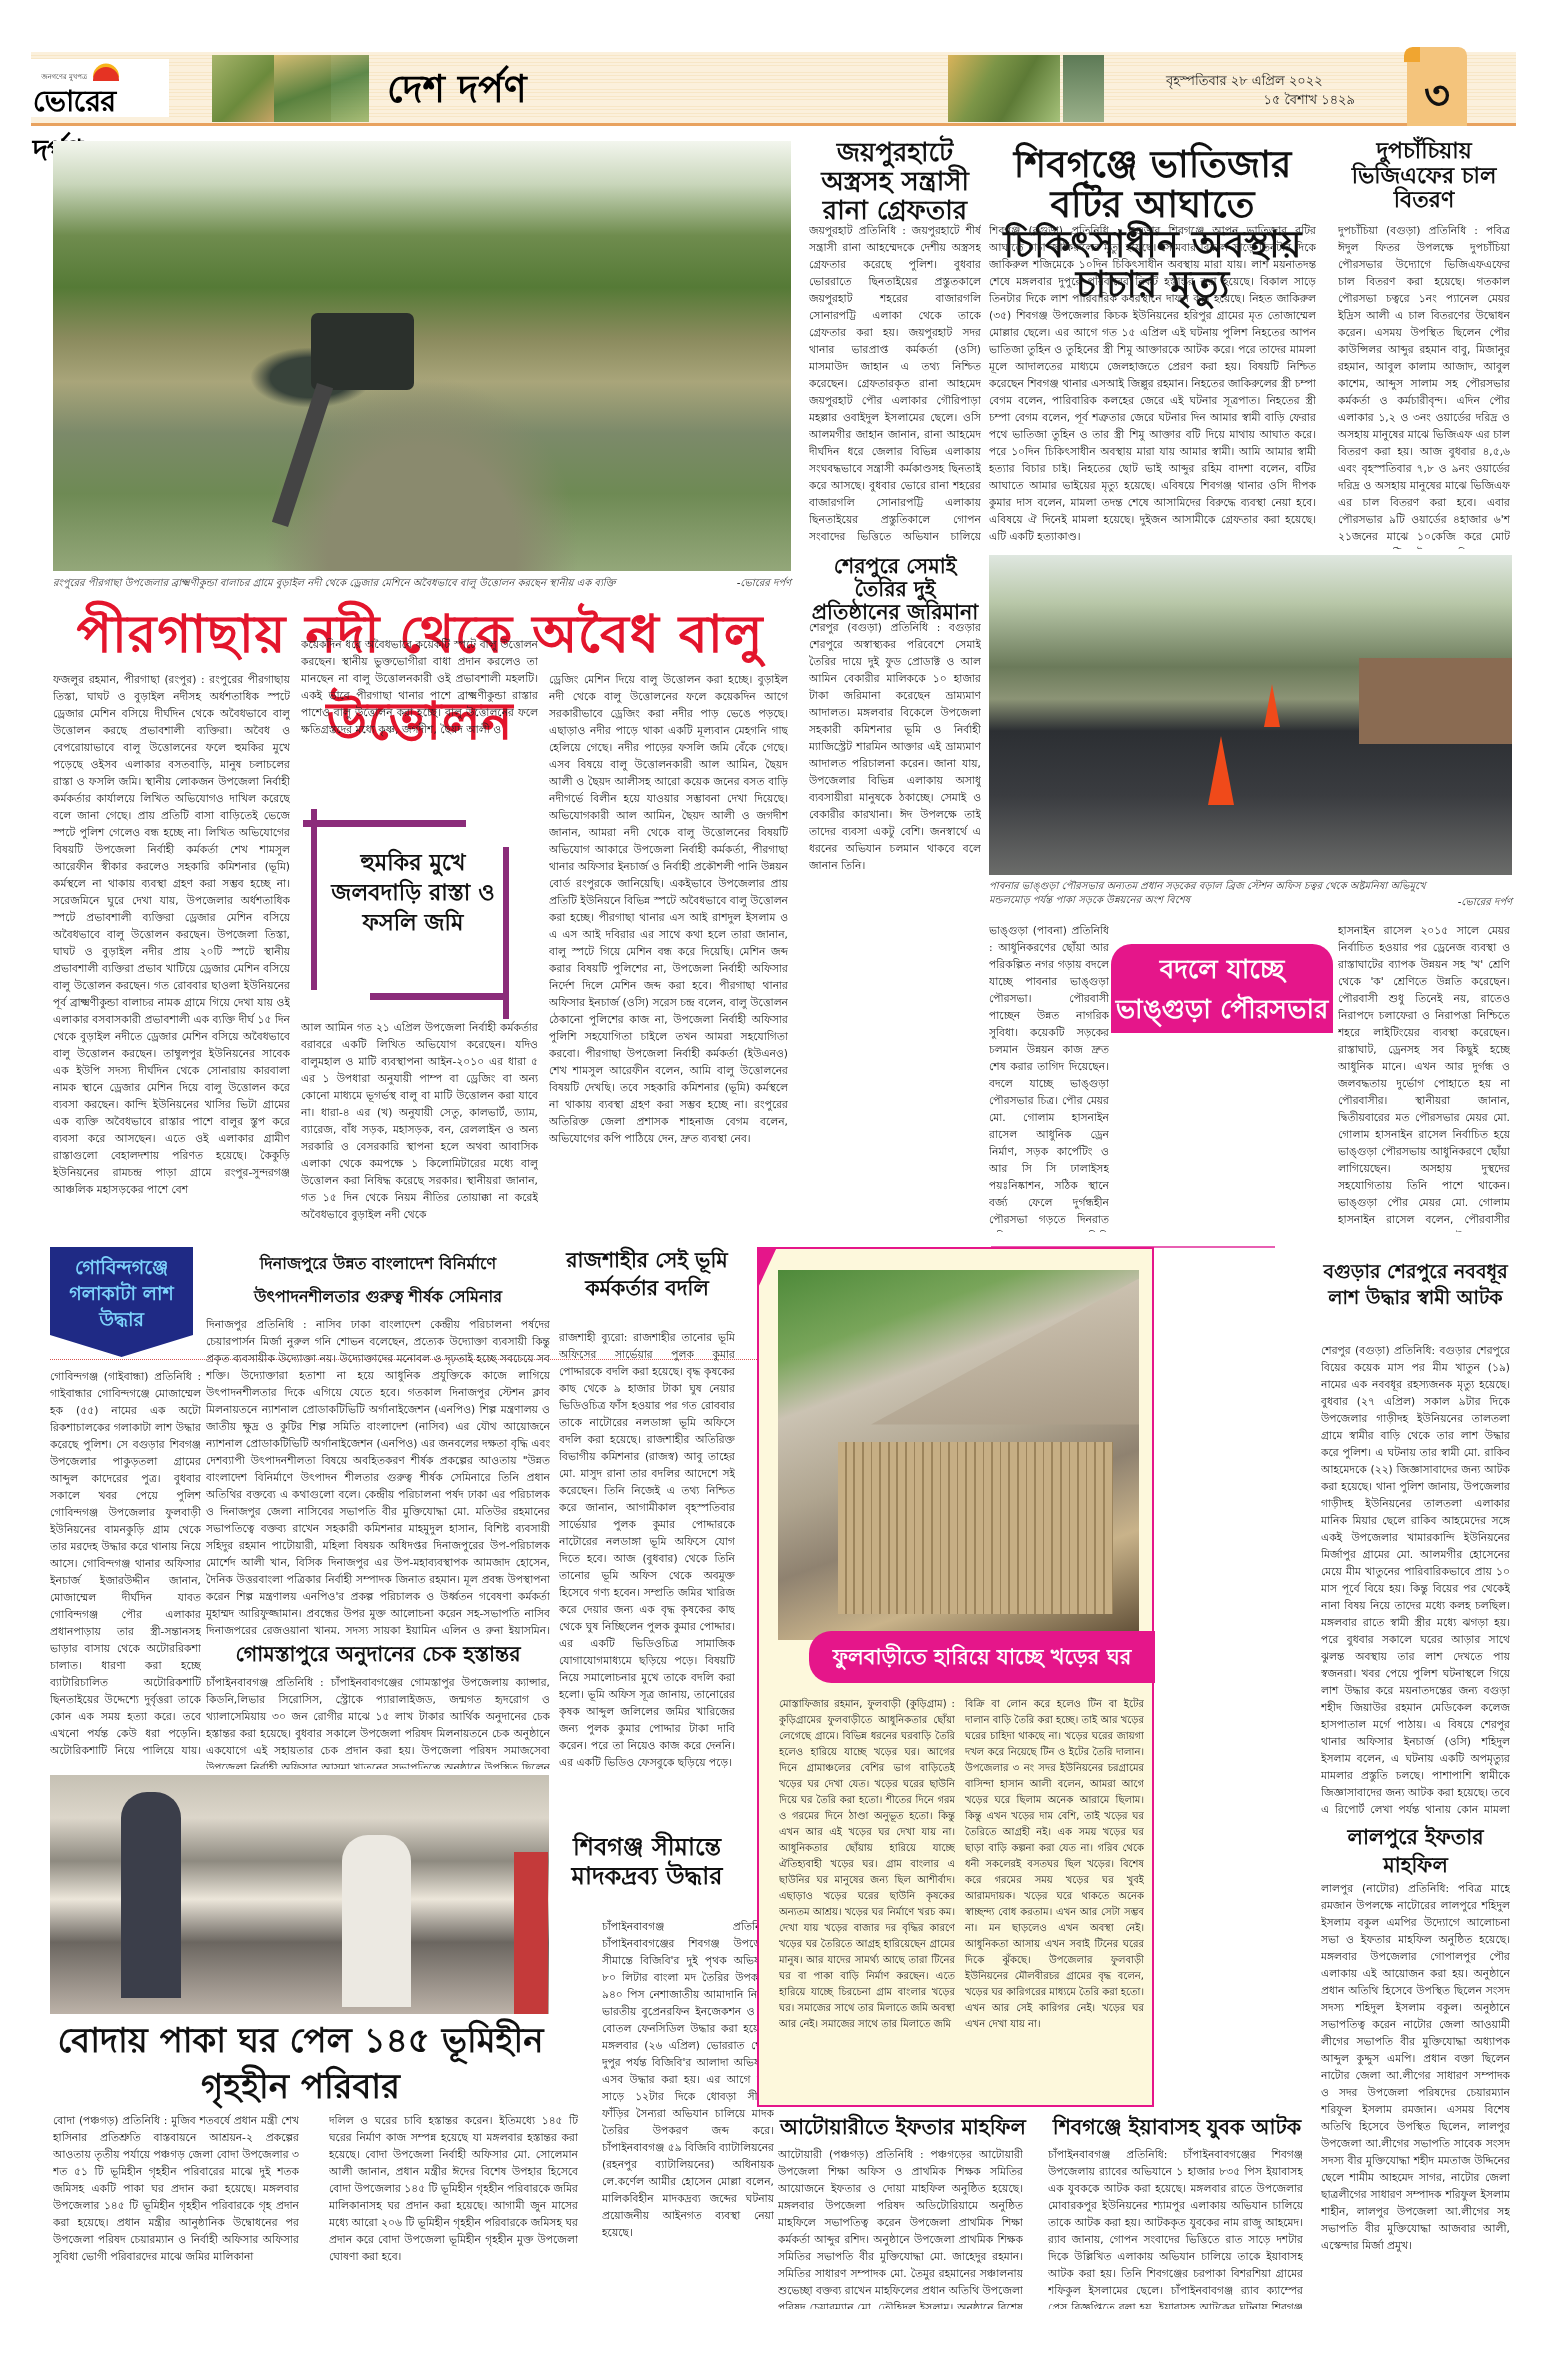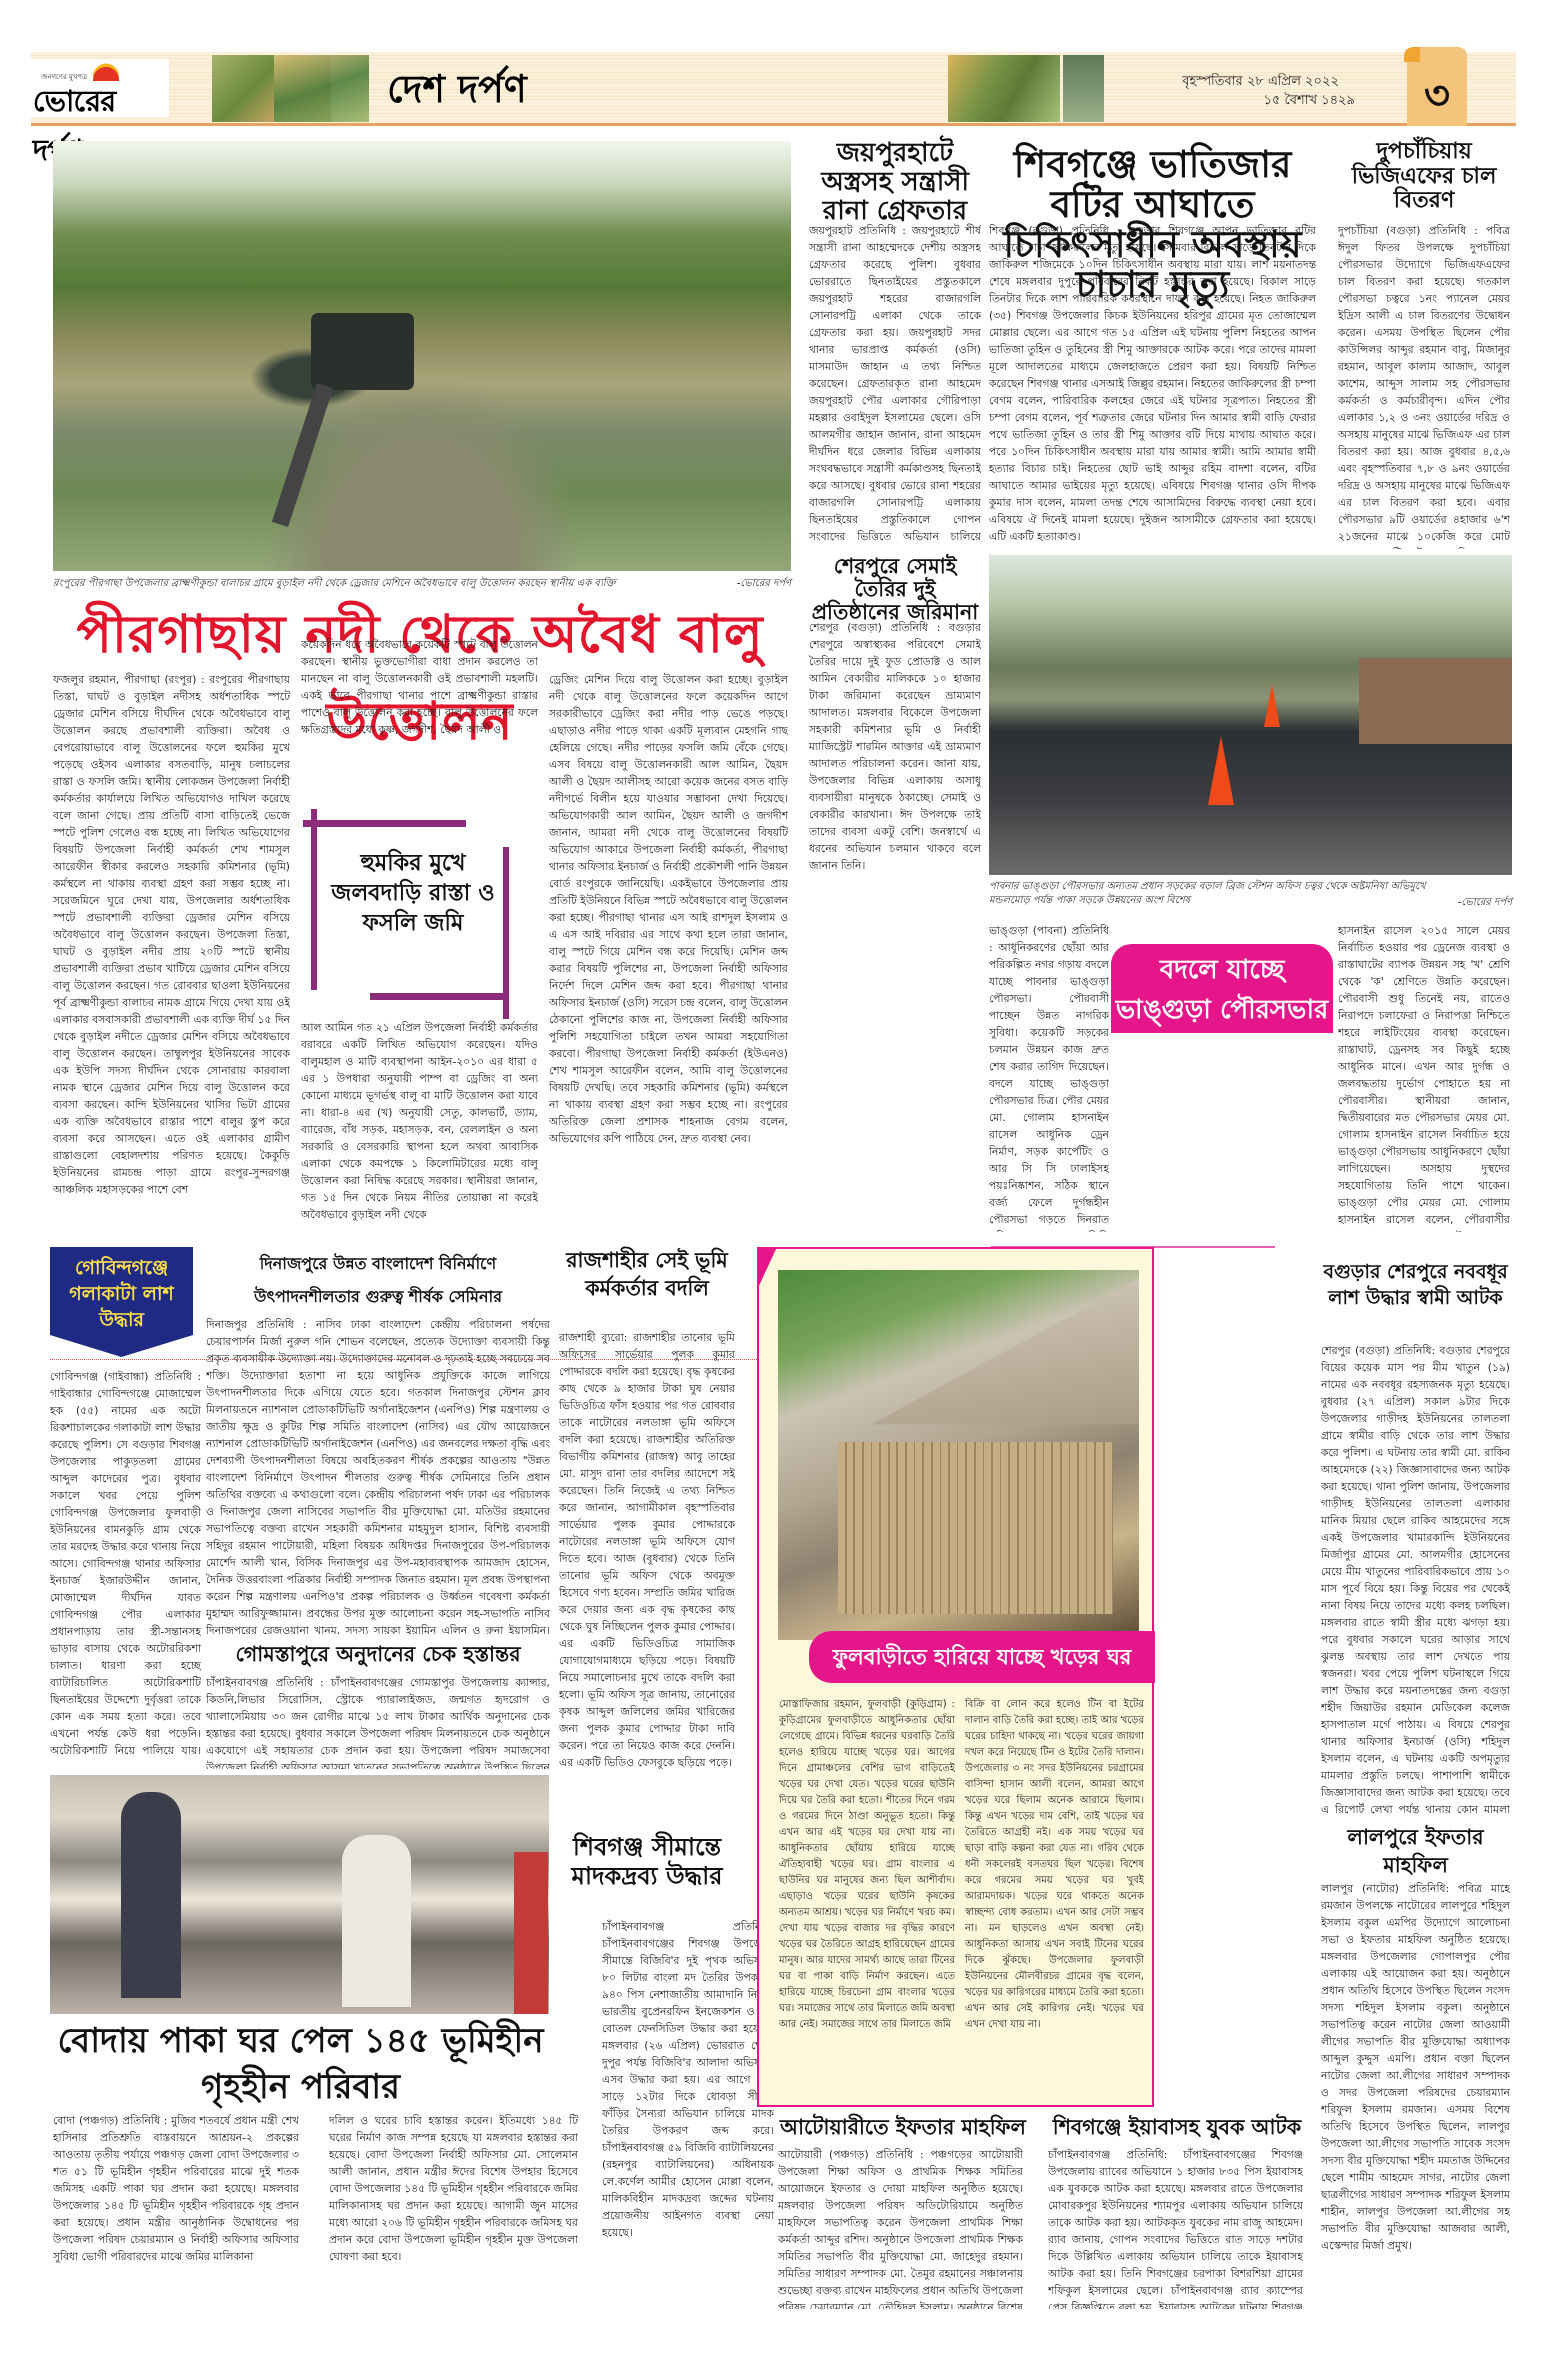--- a/index.html
+++ b/index.html
@@ -14,30 +14,30 @@
   .photo { overflow: hidden; }
 
   
   #masthead { left: 31px; top: 52px; width: 1485px; height: 74px; background: repeating-linear-gradient(0deg, #fbf0dc 0 2.6px, #f7e6c6 2.6px 3.4px); border-bottom: 3.4px solid #e8a25f; }
   #logo-box { left: 0; top: 6.9px; width: 138px; height: 58px; background: #fff; }
   #logo-tag { left: 10.3px; top: 12px; font-size: 6.9px; color: #333; }
   #logo-sun { left: 62px; top: 8.6px; width: 26px; height: 13.8px; border-radius: 26px 26px 0 0; background: #e53323; box-shadow: 0 -3.4px 0 #f7b51c; }
   #logo-text { left: 1.7px; top: 19px; font-family: "DejaVu Serif", serif; font-weight: bold; font-size: 29px; color: #000; letter-spacing: -0.9px; }
   .mast-img { top: 3.4px; height: 67px; }
   #section-title { left: 332px; top: 6.9px; font-family: "DejaVu Serif", serif; font-weight: bold; font-size: 38px; color: #000; text-align: center; }
-  #date-line1 { left: 1135px; top: 19px; font-size: 13px; color: #222; text-align: center; width: 189px; }
+  #date-line1 { left: 1135px; top: 19px; font-size: 13px; color: #222; text-align: left; width: 189px; }
   #date-line2 { left: 1135px; top: 38px; font-size: 13px; color: #222; text-align: right; width: 189px; }
   #page-tab { left: 1376px; top: -5.2px; width: 60px; height: 79px; background: #f4c47c; border-radius: 8.6px 8.6px 0 0; }
   #page-tab-fold { left: 1373px; top: -5.2px; width: 15.5px; height: 15.5px; background: #f0a530; border-radius: 8.6px 0 0 0; }
   #page-num { left: 1376px; top: 12px; width: 60px; text-align: center; font-size: 40px; font-weight: bold; color: #111; font-family: "DejaVu Serif", serif; }
 
   
   #lead-hl { left: 50px; top: 594px; width: 740px; font-family: "DejaVu Serif", serif; font-weight: bold; font-size: 52px; color: #e3152c; text-align: center; letter-spacing: 0.9px; }
   .pink-box { background: #e5168a; color: #fff; border-radius: 20.6px 20.6px 0 0; text-align: center; font-family: "DejaVu Serif", serif; font-weight: bold; }
-  .blue-pent { background: #1f2a85; color: #fde047; text-align: center; font-family: "DejaVu Serif", serif; font-weight: bold; clip-path: polygon(0 0,100% 0,100% 80%,50% 100%,0 80%); }
+  .blue-pent { background: #1f2a85; color: #7dd3fc; text-align: center; font-family: "DejaVu Serif", serif; font-weight: bold; clip-path: polygon(0 0,100% 0,100% 80%,50% 100%,0 80%); }
 </style>
 </head>
 <body>
 
 <div class="abs" id="masthead">
   <div class="abs" id="logo-box">
     <div class="abs" id="logo-sun"></div>
     <div class="abs" id="logo-tag">জনগণের মুখপত্র</div>
     <div class="abs" id="logo-text">ভোরের দর্পণ</div>
   </div>

